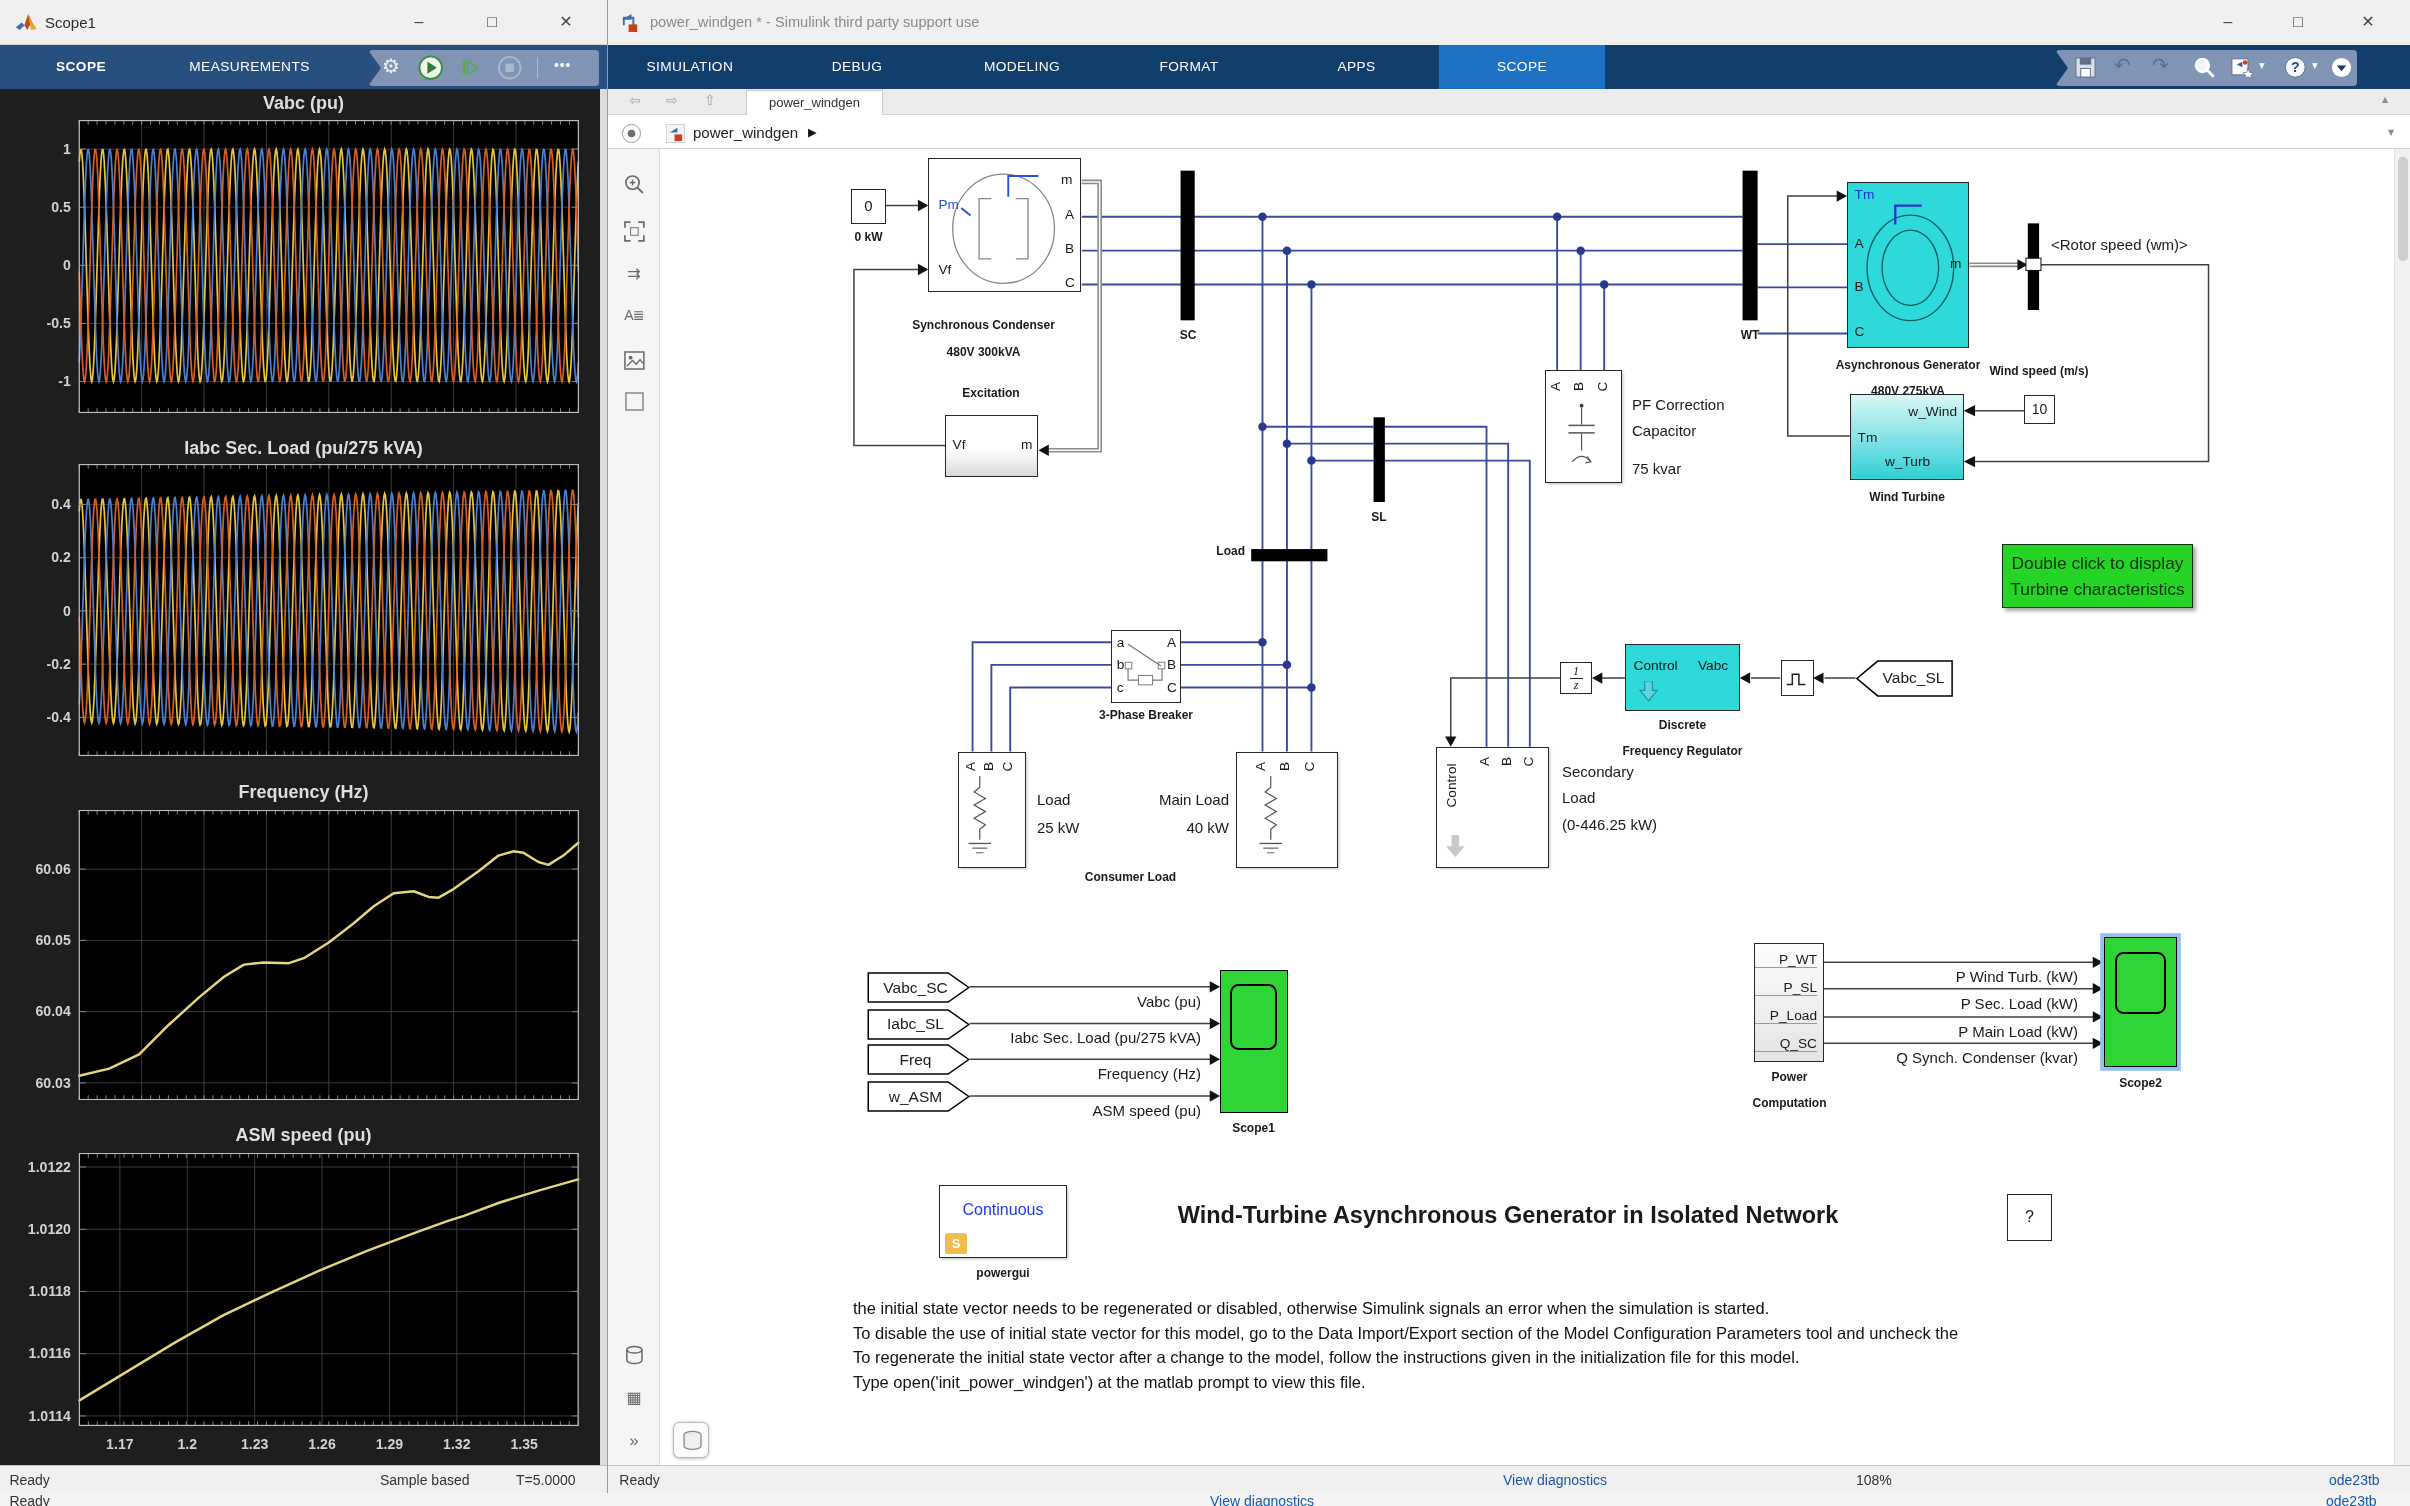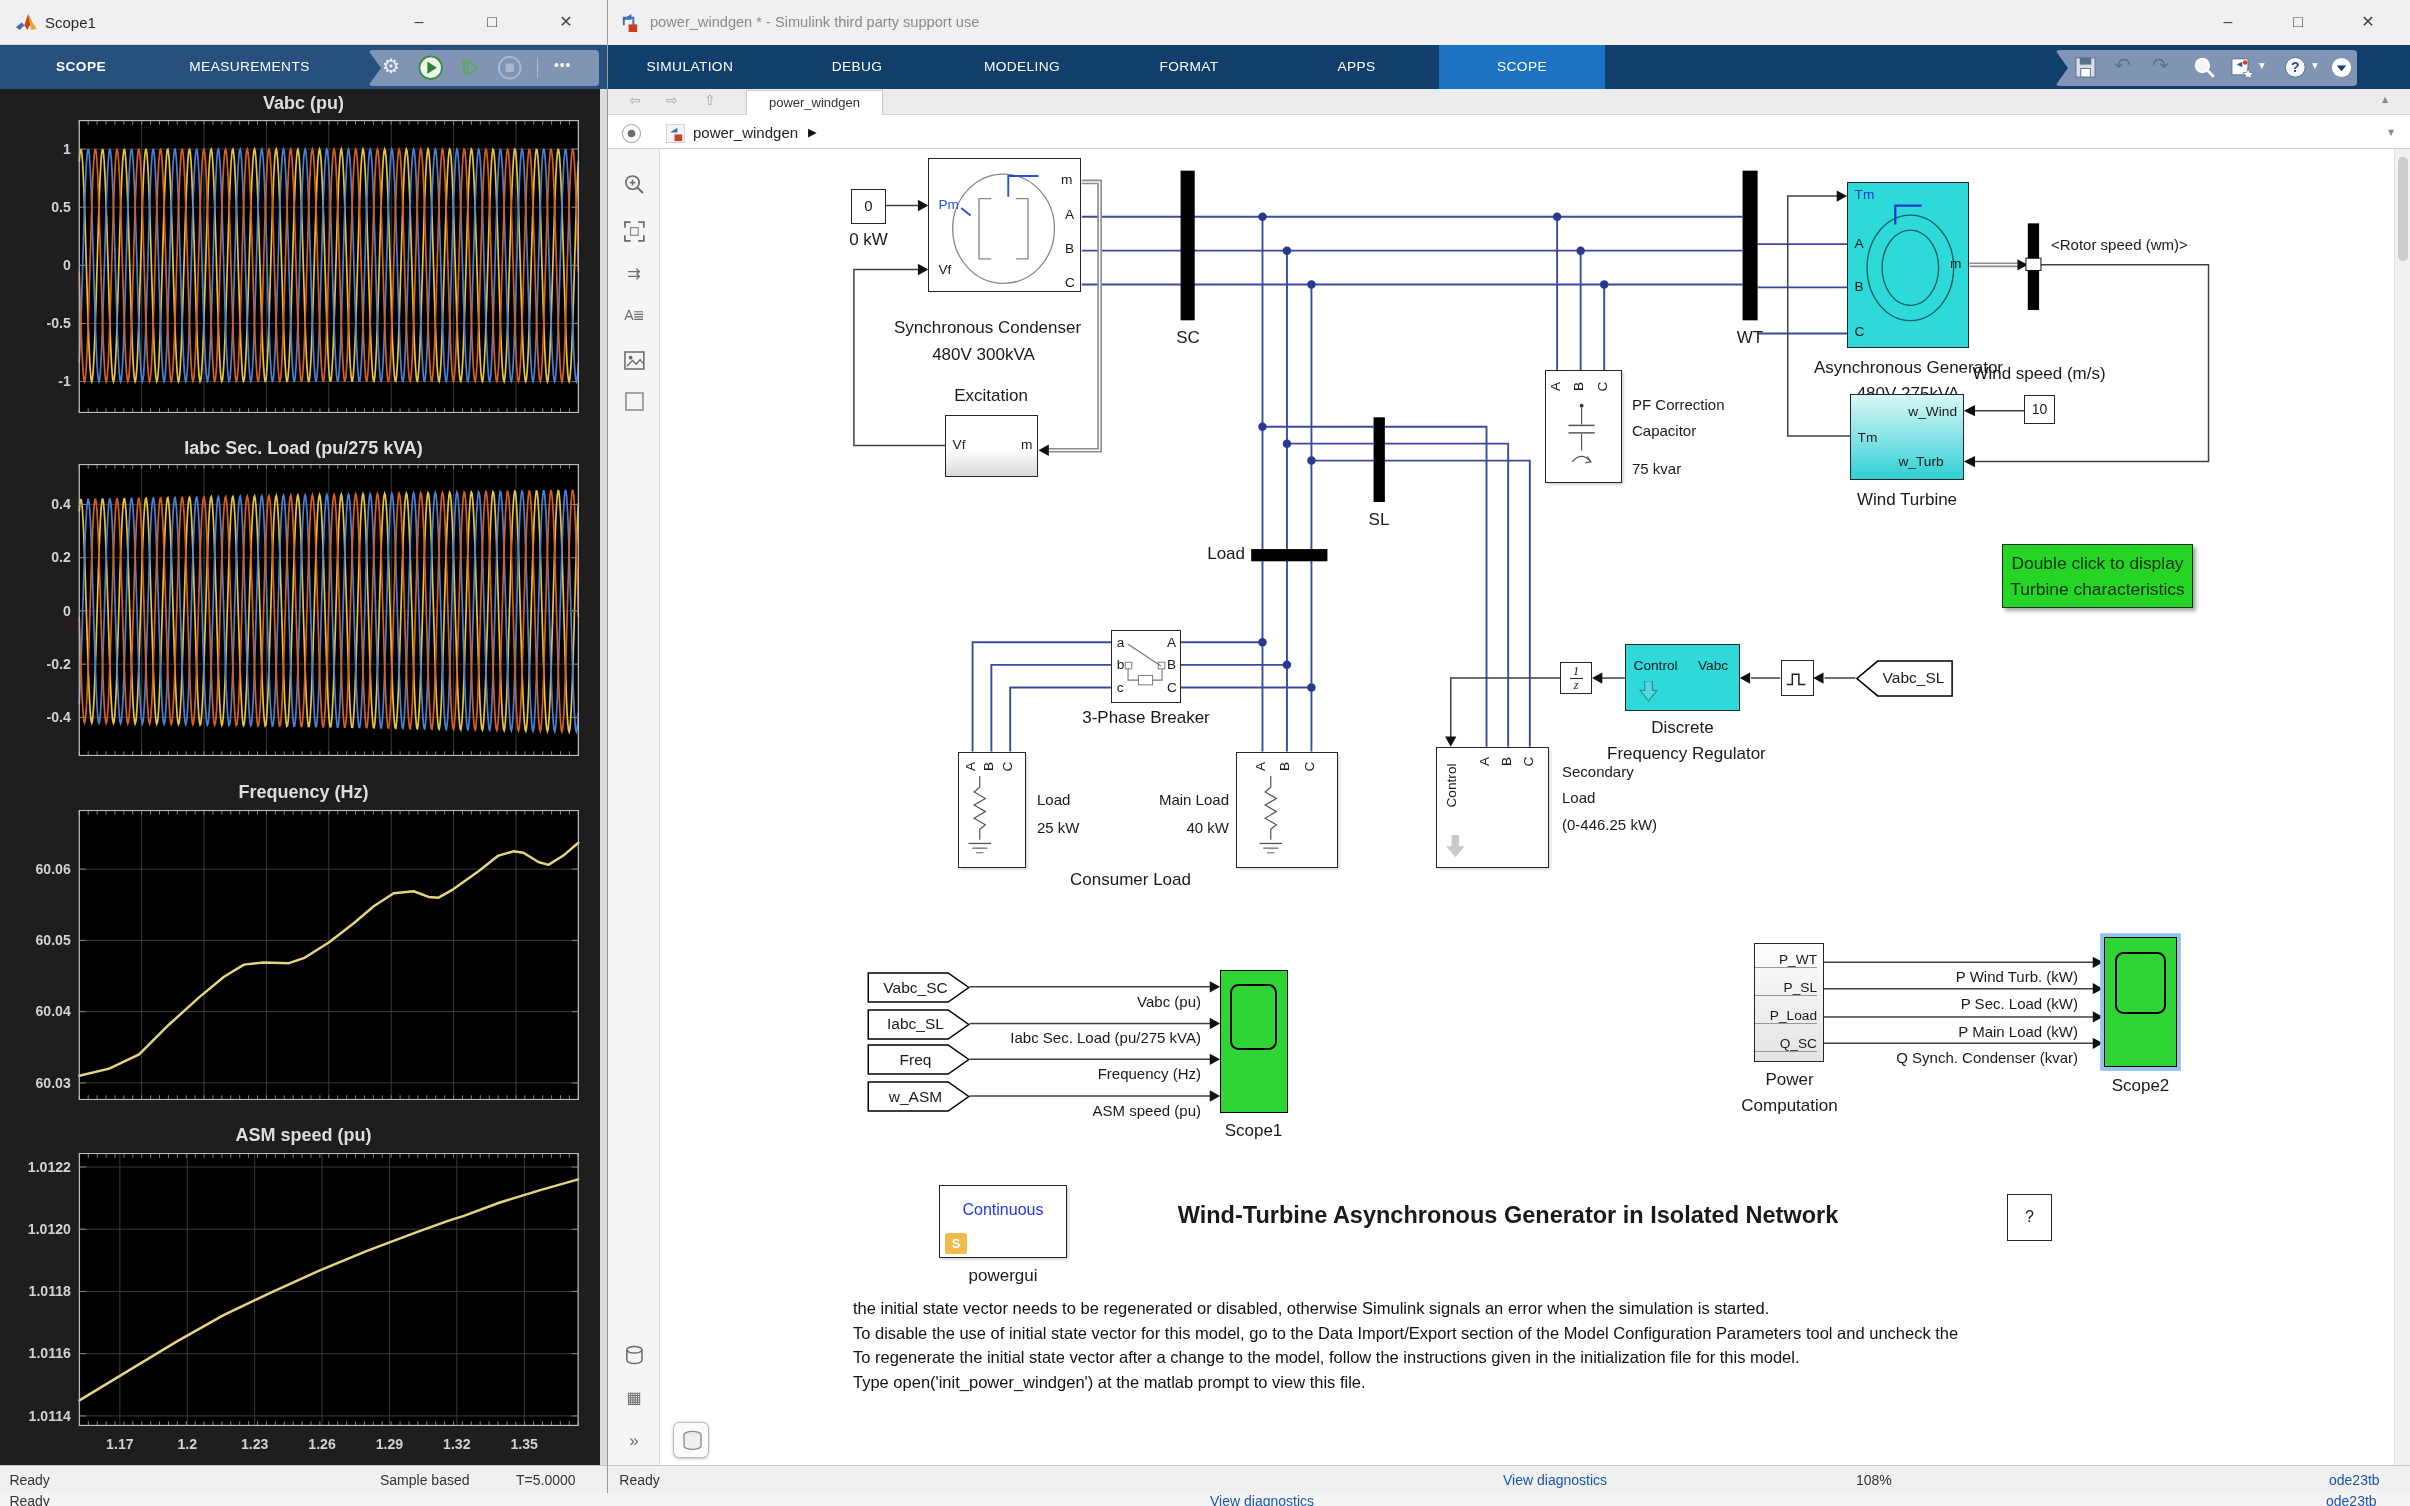--- a/index.html
+++ b/index.html
@@ -24,21 +24,21 @@
   #crumbrow{left:0;top:116px;width:1803px;height:33px;background:#fff;border-bottom:0.9px solid #cfcfcf;}
   #palette{left:0;top:149px;width:52px;height:1316px;background:#f5f5f7;border-right:0.9px solid #d9d9d9;}
   .palico{left:0;width:52px;text-align:center;color:#6a6a6a;}
   #canvas{left:52px;top:149px;width:1734px;height:1316px;background:#fff;overflow:hidden;}
   #vscroll{left:1786px;top:149px;width:17px;height:1316px;background:#f1f1f1;border-left:0.9px solid #e0e0e0;}
   #simStatus{left:0;top:1465px;width:1803px;height:28px;background:#f0f0f0;border-top:0.9px solid #c4c4c4;font-size:14px;line-height:28px;color:#333;}
   
   .blk{position:absolute;background:#fff;border:1.5px solid #262626;box-sizing:border-box;color:#1a1a1a;}
   .cyan{background:#2ed9d9;}
   .greenblk{background:#2fd435;border:1.7px solid #000;}
-  .mlabel{position:absolute;color:#1a1a1a;font-size:17px;text-align:center;white-space:nowrap;}
+  .mlabel{position:absolute;color:#1a1a1a;font-size:12px;text-align:center;white-space:nowrap;font-weight:bold;}
   .port{position:absolute;font-size:13.7px;color:#1a1a1a;white-space:nowrap;}
   .rot{transform:rotate(-90deg);transform-origin:center;display:inline-block;}
   .screen{position:absolute;border:2.8px solid #000;border-radius:8.5px;}
   .siglabel{position:absolute;font-size:15px;color:#1a1a1a;white-space:nowrap;}
   .desc{font-size:16.5px;color:#111;line-height:24.5px;white-space:nowrap;}
   svg{display:block;}
   .statuslink{color:#1a56a8;}
 </style>
 </head>
 <body>
@@ -930,21 +930,21 @@
       <span class="port" style="left:6.6px;top:141px">C</span>
       <span class="port" style="left:102px;top:73px">m</span>
     </div>
     <div class="mlabel" style="left:1154px;top:209px;width:188px">Asynchronous Generator</div>
     <div class="mlabel" style="left:1154px;top:235px;width:188px">480V 275kVA</div>
     <div class="siglabel" style="left:1391px;top:87px">&lt;Rotor speed (wm)&gt;</div>
 
     <div class="blk" style="left:1190px;top:245px;width:114px;height:86px;background:linear-gradient(#d9f7f7 0%,#8fe5e8 45%,#2fd0d4 100%)">
       <span class="port" style="left:34px;top:9.4px;width:72px;text-align:right">w_Wind</span>
       <span class="port" style="left:6.6px;top:35px">Tm</span>
-      <span class="port" style="left:34px;top:59px;width:72px;text-align:center">w_Turb</span>
+      <span class="port" style="left:34px;top:59px;width:72px;text-align:left">w_Turb</span>
     </div>
     <div class="mlabel" style="left:1190px;top:341px;width:114px">Wind Turbine</div>
 
     <div class="mlabel" style="left:1285px;top:215px;width:188px">Wind speed (m/s)</div>
     <div class="blk" style="left:1364px;top:246px;width:31px;height:29px;text-align:center;line-height:26px;font-size:14px"><span>10</span></div>
 
     <div class="abs" style="left:1342px;top:395px;width:191px;height:64px;background:#26d426;border:1.9px solid #083408;box-shadow:2.8px 2.8px 3.8px rgba(0,0,0,.35);text-align:center;font-size:17.4px;line-height:26px;padding-top:4.7px;color:#062;color:#053005;box-sizing:border-box">
       <div>Double click to display</div>
       <div>Turbine characteristics</div>
     </div>

